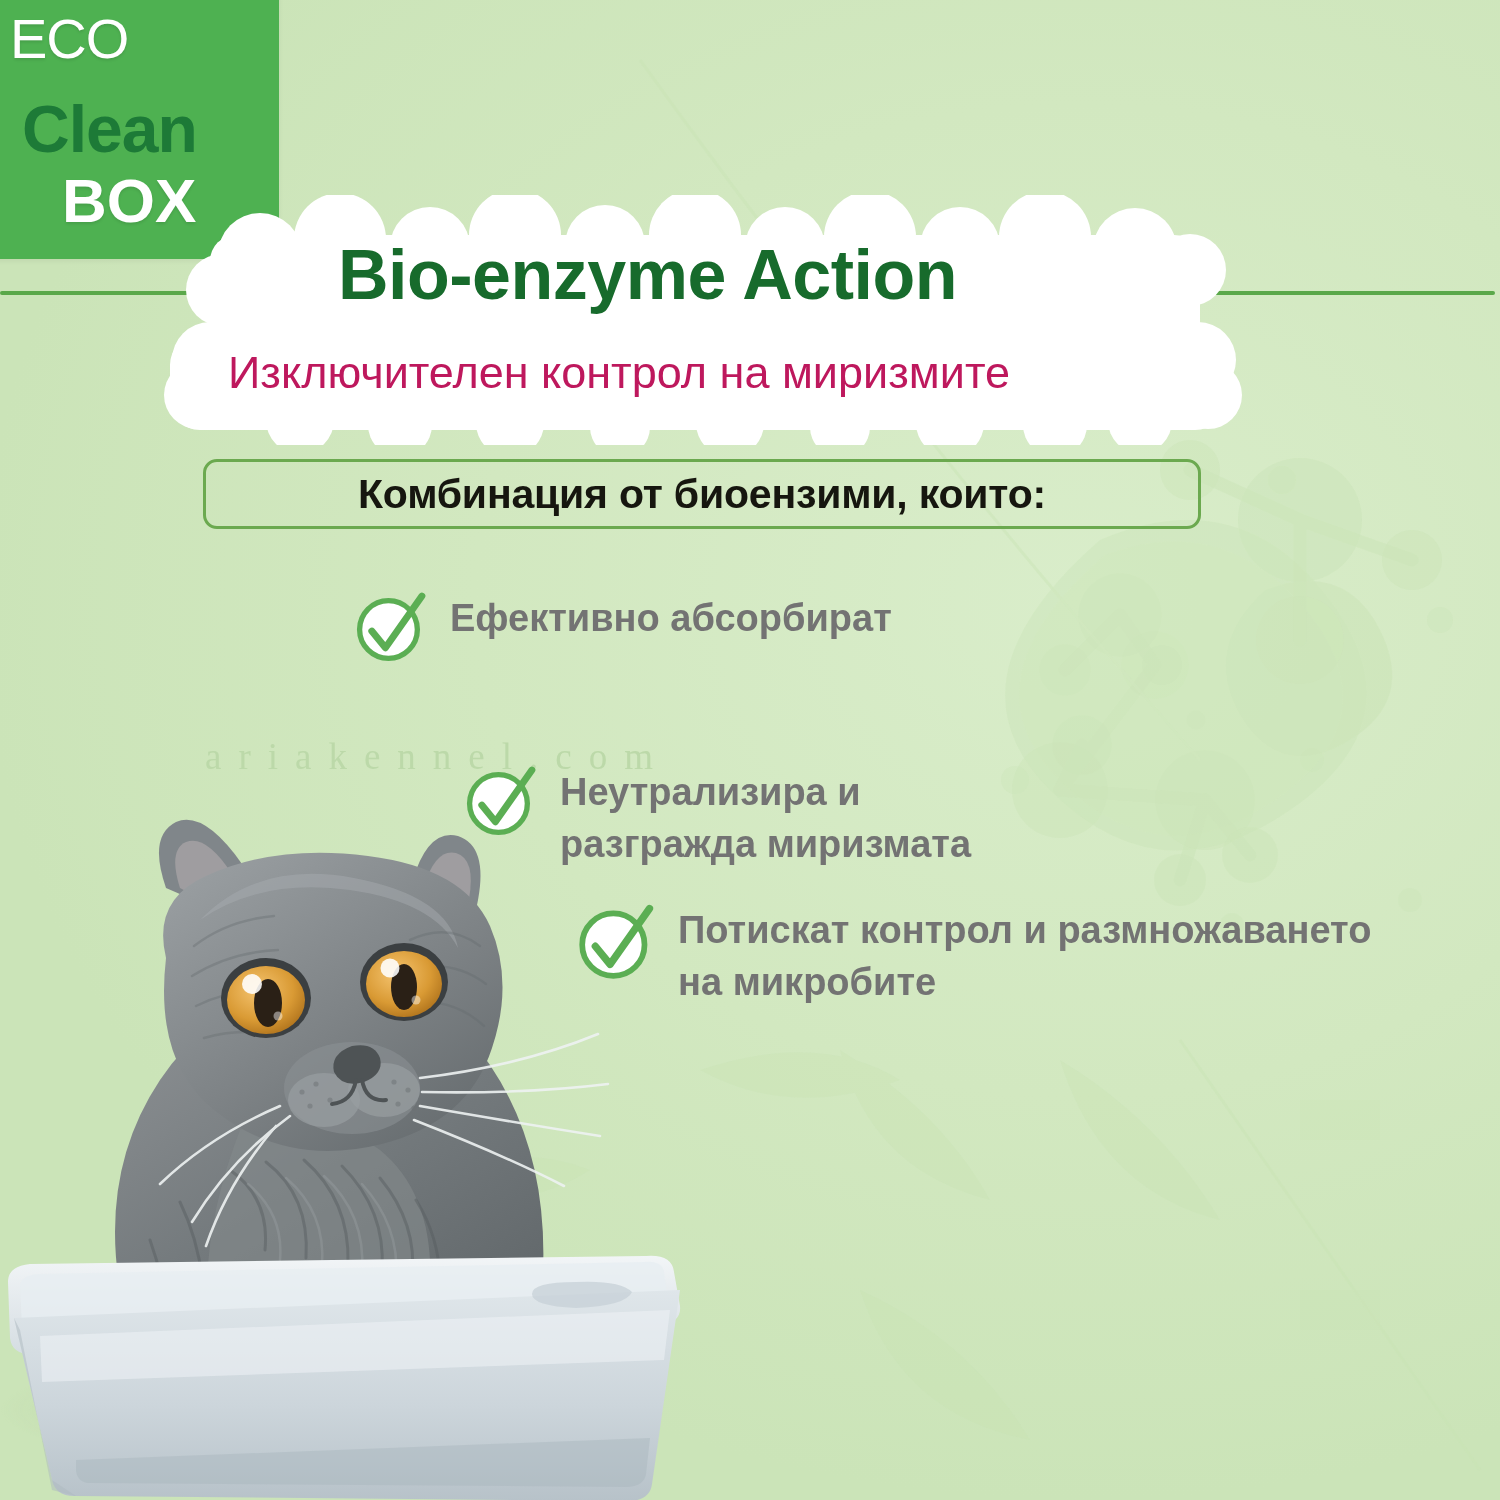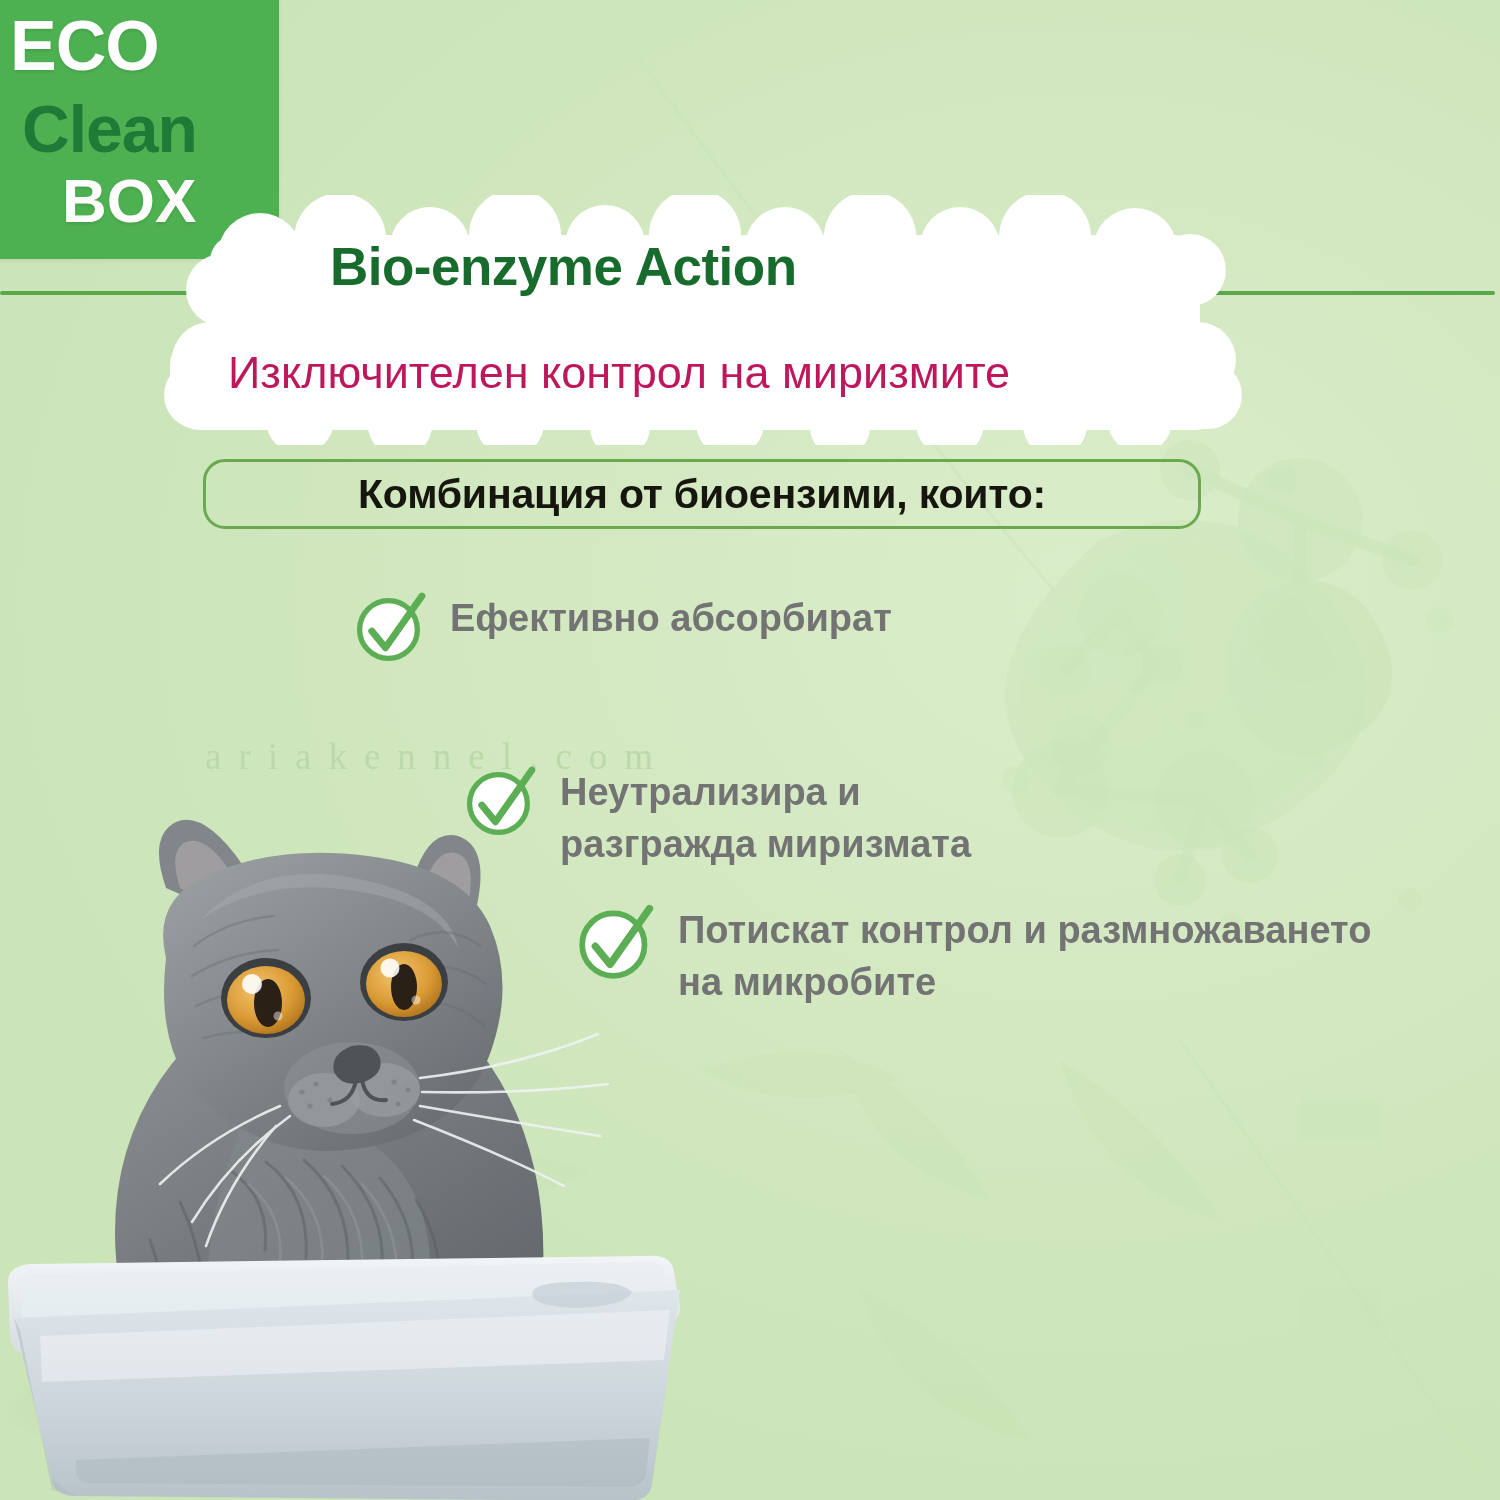--- a/index.html
+++ b/index.html
@@ -55,22 +55,22 @@
     width: 285px;
     height: 265px;
     background: #4eb151;
     border-radius: 0 0 26px 0;
     box-shadow: 0 2px 5px rgba(0,0,0,.06);
   }
   .logo-eco {
     position: absolute;
     left: 16px;
     top: 17px;
-    font-size: 70px;
-    font-weight: 700;
+    font-size: 56px;
+    font-weight: 400;
     letter-spacing: -1px;
     color: #ffffff;
     line-height: 1;
     text-shadow: 0 2px 3px rgba(0,0,0,.10);
   }
   .logo-clean {
     position: absolute;
     left: 28px;
     top: 102px;
     font-size: 66px;
@@ -107,24 +107,24 @@
     position: absolute;
     left: 150px;
     top: 195px;
     width: 1100px;
     height: 250px;
     pointer-events: none;
   }
 
   .headline {
     position: absolute;
-    left: 330px;
+    left: 338px;
     top: 240px;
     width: 800px;
-    font-size: 53px;
+    font-size: 70px;
     font-weight: 700;
     color: #176b2c;
     letter-spacing: -0.5px;
     line-height: 1;
     white-space: nowrap;
   }
 
   .subhead {
     position: absolute;
     left: 228px;
@@ -138,21 +138,21 @@
   }
 
   
   .pill {
     position: absolute;
     left: 203px;
     top: 459px;
     width: 998px;
     height: 70px;
     border: 3px solid #6ba94f;
-    border-radius: 22px;
+    border-radius: 14px;
     box-sizing: border-box;
     display: flex;
     align-items: center;
     justify-content: center;
   }
   .pill-text {
     font-size: 41px;
     font-weight: 700;
     color: #16160f;
     letter-spacing: -0.2px;

